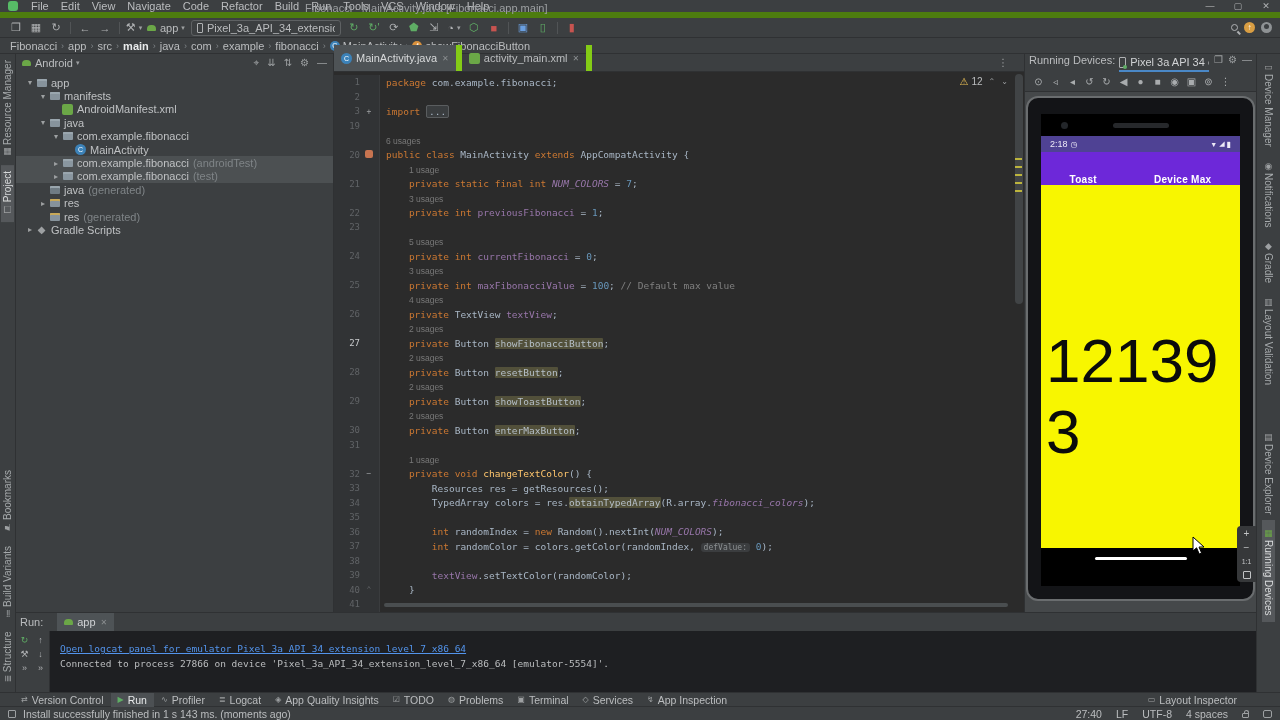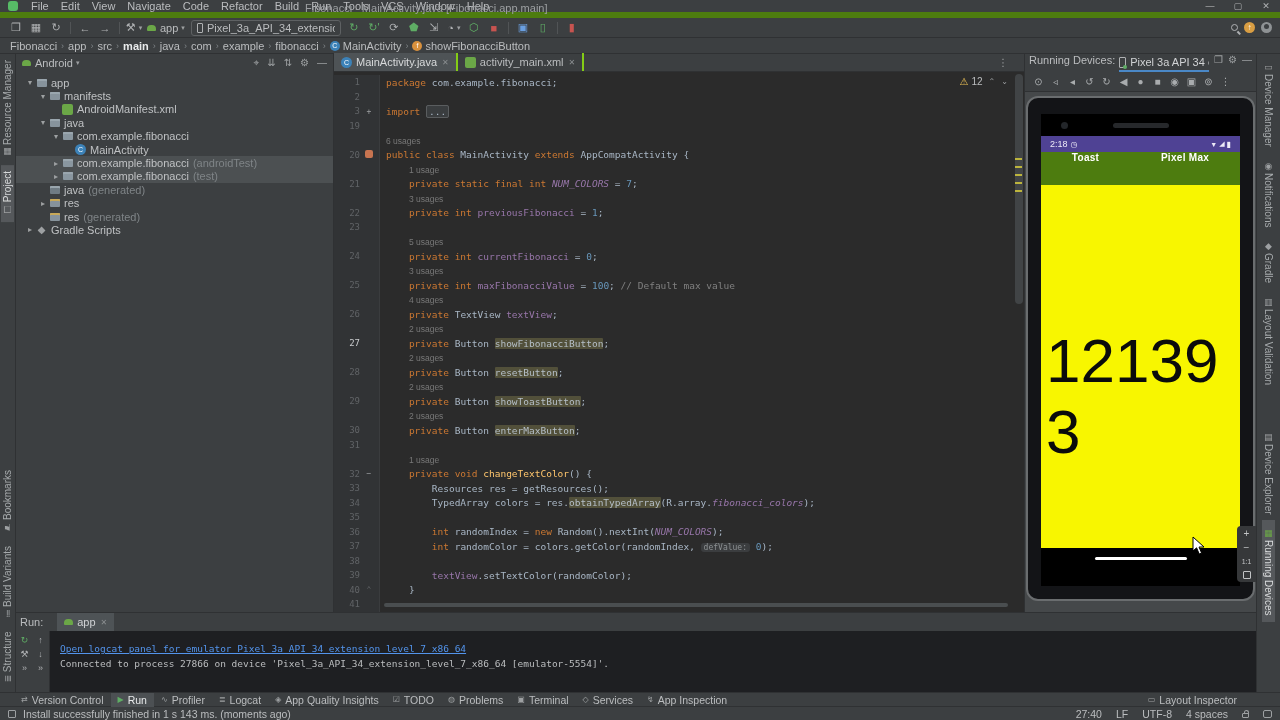--- a/index.html
+++ b/index.html
@@ -68,21 +68,21 @@
 .ti.fres::before{background:#87939C;box-shadow:inset 0 2px 0 #C9A958}
 .ti.fgen::before{background:#6F7B83}
 .ti.afile{background:#6BA747;border-radius:2px;color:#fff;font-size:7px}
 .ti.cls{background:#3C82B8;border-radius:50%;color:#fff;font-size:7px}
 .ti.grd{color:#9DA0A2;font-size:10px}
 .tmeta{color:#7F8487;margin-left:4px}
 
 
 .editor{width:690px;background:#2B2B2B;display:flex;flex-direction:column;position:relative}
 .tabbar{height:18px;background:#3C3F41;display:flex;align-items:flex-end;border-bottom:1px solid #2F3133;flex:none;position:relative}
-.etab{height:18px;display:flex;align-items:center;padding:0 7px;font-size:11px;color:#BBBDBF;border-right:2px solid #84cc16;cursor:default}
+.etab{height:26px;display:flex;align-items:center;padding:0 7px;font-size:11px;color:#BBBDBF;border-right:6px solid #84cc16;cursor:default}
 .etab.active{background:#4E5356;color:#D8DADB}
 .etab .x{margin-left:5px;color:#8A8E90;font-size:8px}
 .etab .ti{margin-right:4px}
 .tab-kebab{position:absolute;right:16px;top:3px;color:#9DA0A2;font-size:10px}
 .codearea{flex:1;position:relative;overflow:hidden;padding-top:3px;font-family:"DejaVu Sans Mono",monospace;font-size:9.5px}
 .crow{height:14.5px;display:flex;align-items:center}
 .gut{width:46px;flex:none;display:flex;align-items:center;height:100%;background:#313335;border-right:1px solid #3A3C3E}
 .ln{width:26px;text-align:right;color:#606366;font-size:9px;flex:none}
 .ln.cur{color:#C8CACC}
 .mark{width:18px;text-align:center;font-size:8px;color:#606366;flex:none;line-height:9px}
@@ -113,21 +113,21 @@
 .eti{min-width:15px;text-align:center;color:#A9ACAE;font-size:10px}
 .phone-area{flex:1;position:relative;background:#45484A}
 .phone{position:absolute;left:1px;top:4px;width:229px;height:505px;background:#131417;border:2px solid #6A6D6F;border-radius:12px;overflow:hidden}
 .pscreen{position:absolute;left:13px;right:13px;top:16px;bottom:13px;background:#000;display:flex;flex-direction:column;overflow:hidden}
 .notch{height:22px;background:#000;position:relative;flex:none}
 .cam{position:absolute;left:20px;top:8px;width:7px;height:7px;border-radius:50%;background:#23262A}
 .spk{position:absolute;left:50%;transform:translateX(-50%);top:9px;width:56px;height:5px;border-radius:3px;background:#26282B}
 .sbar{height:16px;background:#4F4294;color:#EDEAF7;font-size:9px;display:flex;align-items:center;padding:0 9px;flex:none}
 .sbar .time{display:flex;align-items:center;gap:3px}
 .sbar .sic2{margin-left:auto;display:flex;gap:2px;font-size:7px;align-items:center}
-.appbar{height:33px;background:#4d7c0f;display:flex;align-items:flex-start;justify-content:space-around;flex:none}
+.appbar{height:33px;background:#6d28d9;display:flex;align-items:flex-end;justify-content:space-around;flex:none}
 .abtn{color:#FFF;font-size:10px;font-weight:bold;letter-spacing:.3px}
 .yellow{flex:1;background:#F8F600;color:#0B0B0B;font-size:62px;line-height:71px;padding:140px 0 0 5px;font-family:"Liberation Sans",sans-serif}
 .botbar{height:30px;background:#6354A6;display:flex;align-items:center;justify-content:space-around;flex:none}
 .nav{height:38px;background:#000;position:relative;flex:none}
 .pill{position:absolute;top:9px;left:50%;transform:translateX(-50%);width:92px;height:3px;border-radius:2px;background:#FFF}
 .zoomctl{position:absolute;right:0;top:434px;width:19px;background:#36383A;border-radius:4px 0 0 4px;display:flex;flex-direction:column;align-items:center;padding:3px 0;gap:4px;color:#C2C4C6}
 .zoomctl .zi{font-size:10px;line-height:10px}
 .zoomctl .zi.small{font-size:7px}
 .fitic{width:8px;height:8px;border:1px solid #C2C4C6;border-radius:1px}
 .cursor{position:absolute;left:167px;top:444px;width:14px;height:20px}
@@ -690,21 +690,21 @@
                       <span style="font-size:8px">◷</span>
                     </span>
                   <span class="sic2">
                     <span>▼</span>
                     <span>◢</span>
                     <span style="font-size:8px">▮</span>
                   </span>
                 </div>
                 <div class="appbar">
                   <span class="abtn">Toast</span>
-                  <span class="abtn">Pixel Max</span>
+                  <span class="abtn">Device Max</span>
                 </div>
                 <div class="yellow">
                   <div>12139</div>
                   <div>3</div>
                 </div>
                 <div class="nav">
                   <span class="pill"></span>
                 </div>
               </div>
             </div>

